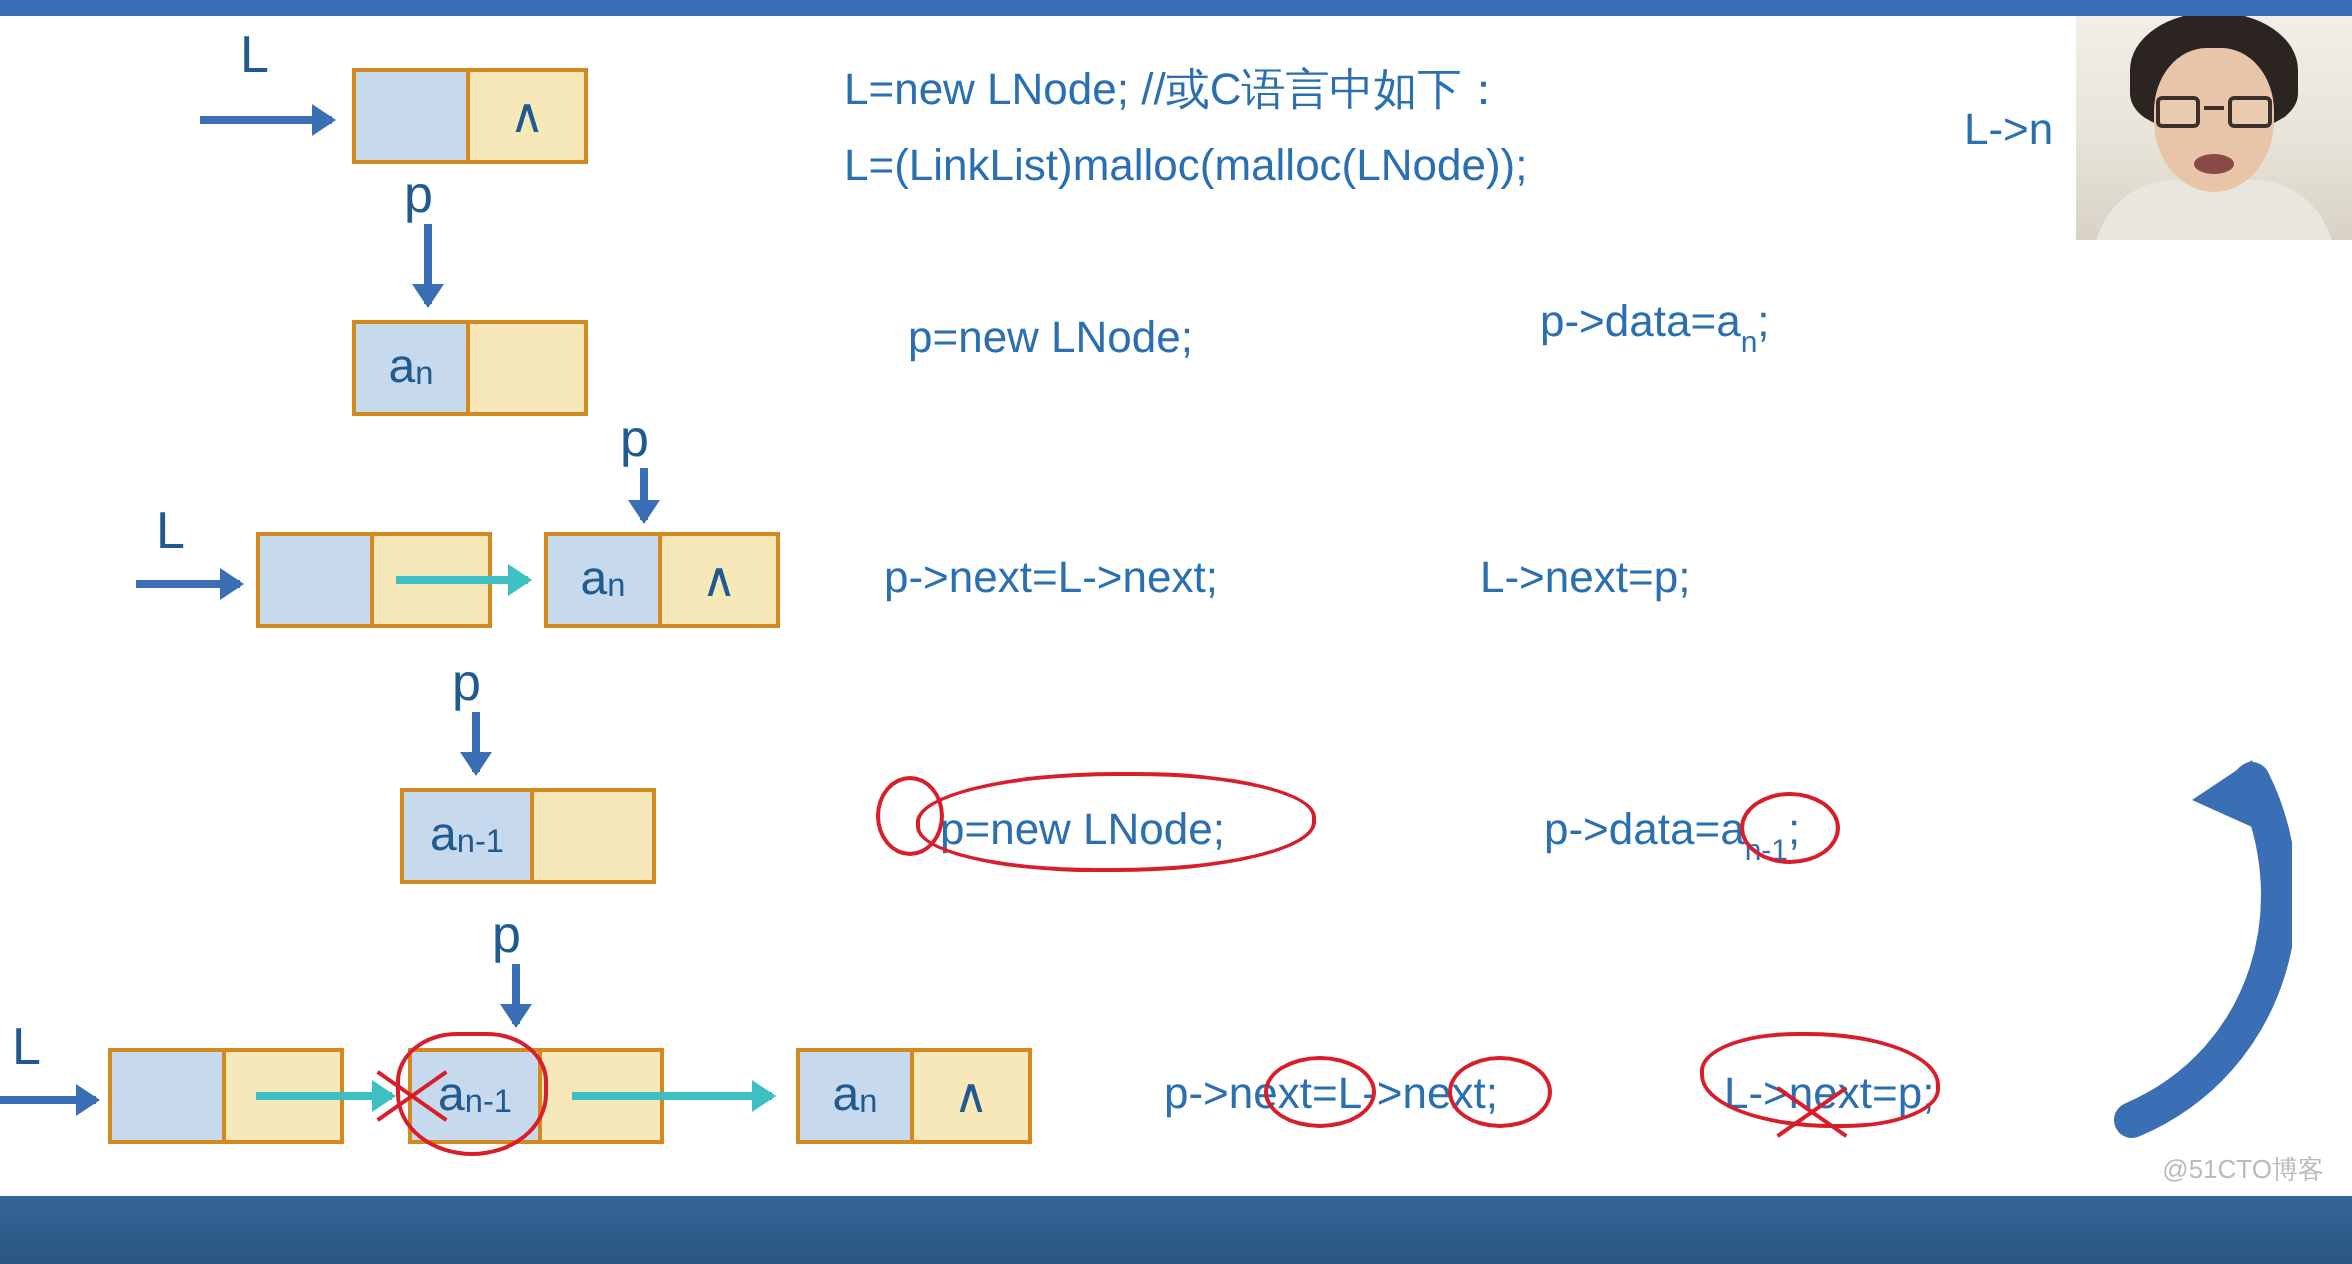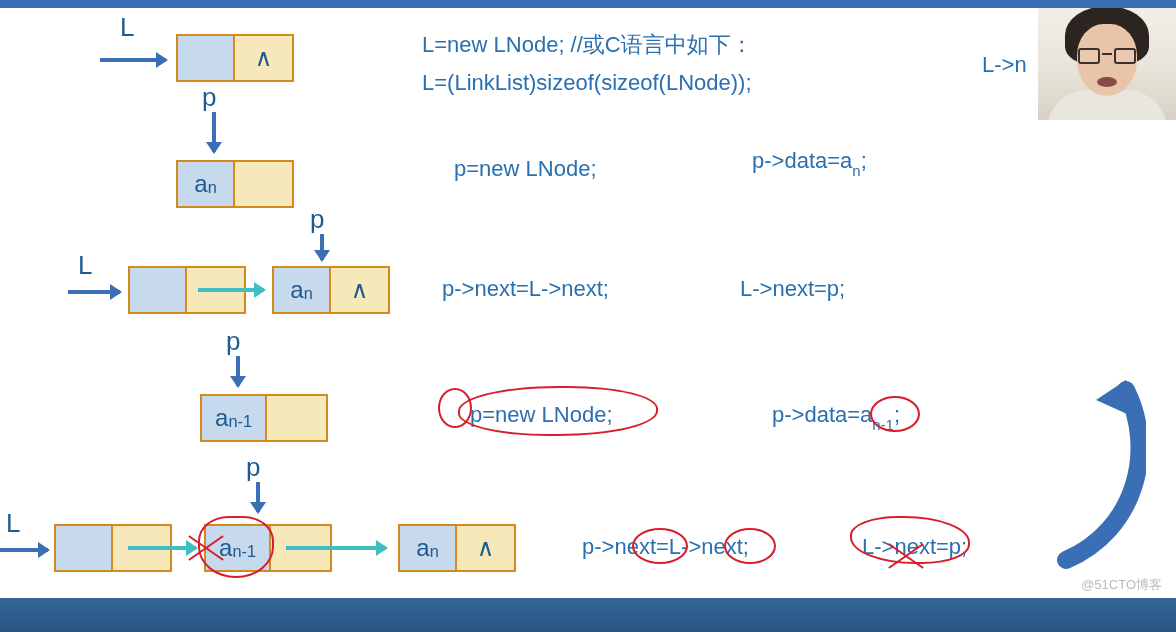--- a/index.html
+++ b/index.html
@@ -218,25 +218,25 @@
 
 <div class="node" style="left:176px; top:160px; width:118px;">
   <div class="cell cell-data" style="width:58px;">
     <span>a</span>
       <sub>n</sub>
   </div>
   <div class="cell cell-next" style="width:58px;"></div>
 </div>
 
 <div class="txt" style="left:422px; top:30px;">L=new LNode; //或C语言中如下：</div>
-<div class="txt" style="left:422px; top:70px;">L=(LinkList)sizeof(sizeof(LNode));</div>
+<div class="txt" style="left:422px; top:70px;">L=(LinkList)malloc(malloc(LNode));</div>
 <div class="txt" style="left:982px; top:52px;">L-&gt;n</div>
 
 <div class="txt" style="left:454px; top:156px;">p=new LNode;</div>
-<div class="txt" style="left:752px; top:148px;">
+<div class="txt" style="left:770px; top:148px;">
   <span>p-&gt;data=a</span><sub>n</sub><span>;</span>
 </div>
 
 <div class="label" style="left:310px; top:204px;">p</div>
 <div class="arrow arrow-v" style="left:320px; top:234px; height:26px;"></div>
 
 <div class="label" style="left:78px; top:250px;">L</div>
 <div class="arrow arrow-h" style="left:68px; top:290px; width:52px;"></div>
 
 <div class="node" style="left:128px; top:266px; width:118px;">

